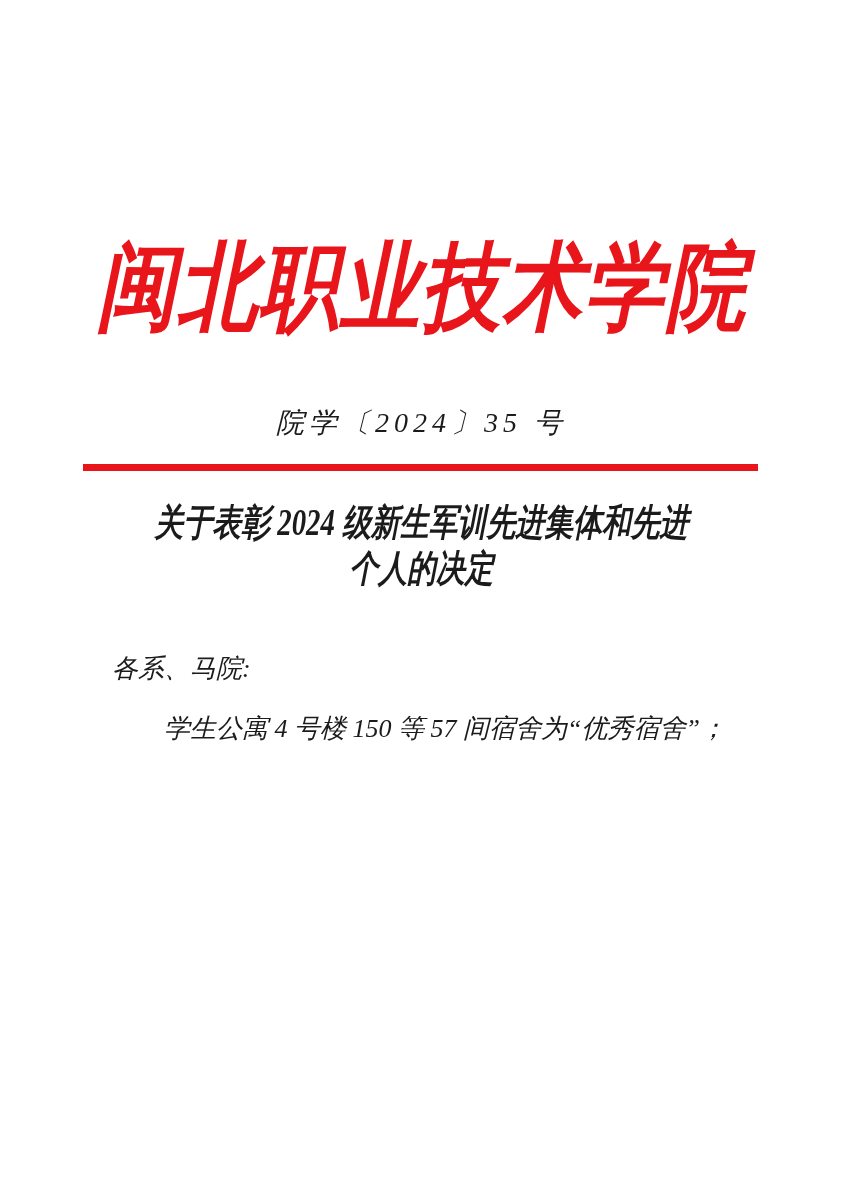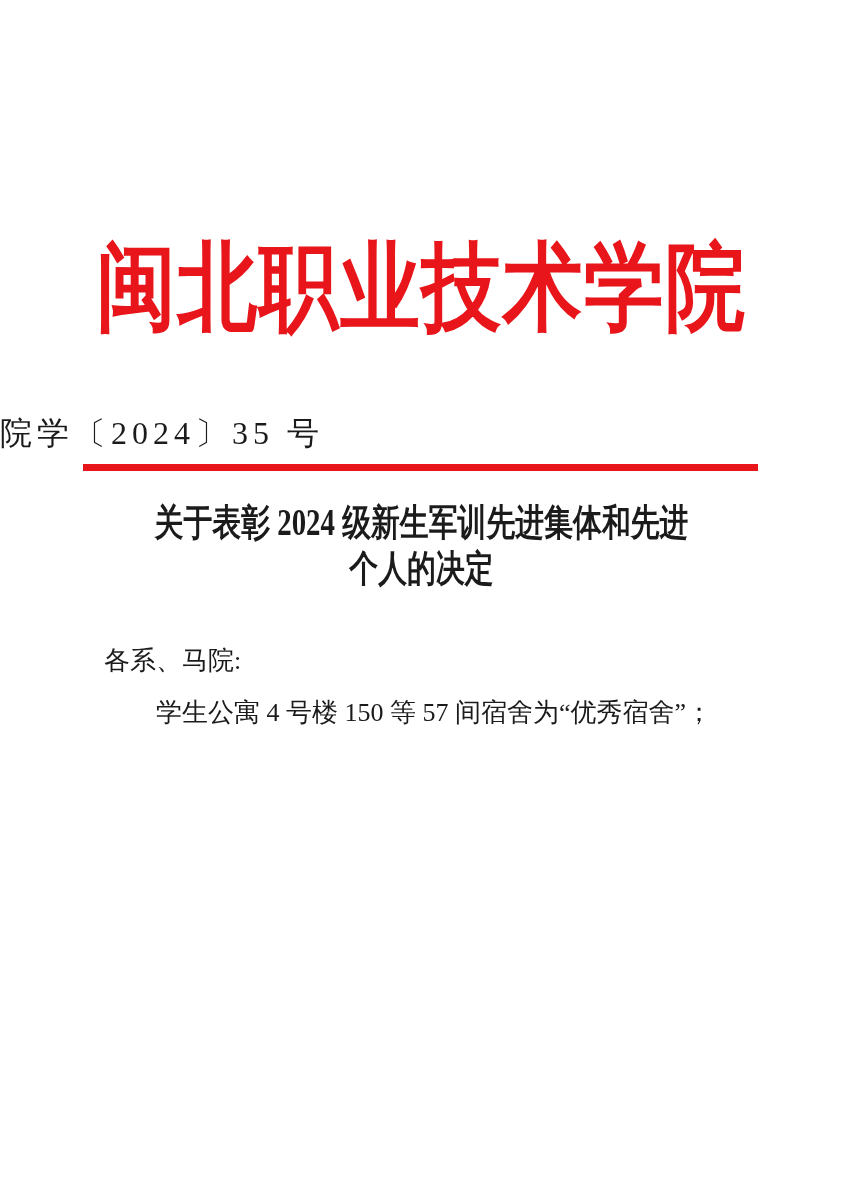--- a/index.html
+++ b/index.html
@@ -11,42 +11,44 @@
   html, body { background: #ffffff; }
   .page {
     position: relative;
     width: 843px;
     height: 940px;
     margin: 0 auto;
     background: var(--paper);
     overflow: hidden;
     font-family: "Liberation Serif", serif;
     color: var(--ink);
+    font-style: italic;
   }
   .masthead {
     position: absolute;
     top: 236px;
     left: 0;
     width: 100%;
     text-align: center;
     white-space: nowrap;
     font-size: 96px;
     line-height: 1.08;
     font-weight: bold;
     letter-spacing: 2px;
     color: var(--red);
     transform: scaleX(0.83);
     transform-origin: center;
   }
   .doc-number {
     position: absolute;
-    top: 416px;
+    top: 406px;
     left: 0;
     width: 100%;
-    font-size: 32px;
+    text-align: center;
+    font-size: 28px;
     line-height: 34px;
     letter-spacing: 5px;
     white-space: nowrap;
   }
   .red-rule {
     position: absolute;
     top: 464px;
     left: 83px;
     width: 675px;
     height: 7px;
@@ -67,21 +69,21 @@
   }
   .body-block {
     position: absolute;
     top: 633px;
     left: 100px;
     width: 648px;
     font-size: 26px;
     line-height: 48px;
     text-align: justify;
   }
-  .body-block p { margin: 4px; }
+  .body-block p { margin: 12px; }
   .para { text-indent: 2em; }
 </style>
 </head>
 <body>
 
 <div class="page">
 
   <div class="masthead">闽北职业技术学院</div>
 
   <div class="doc-number">院学〔2024〕35 号</div>

